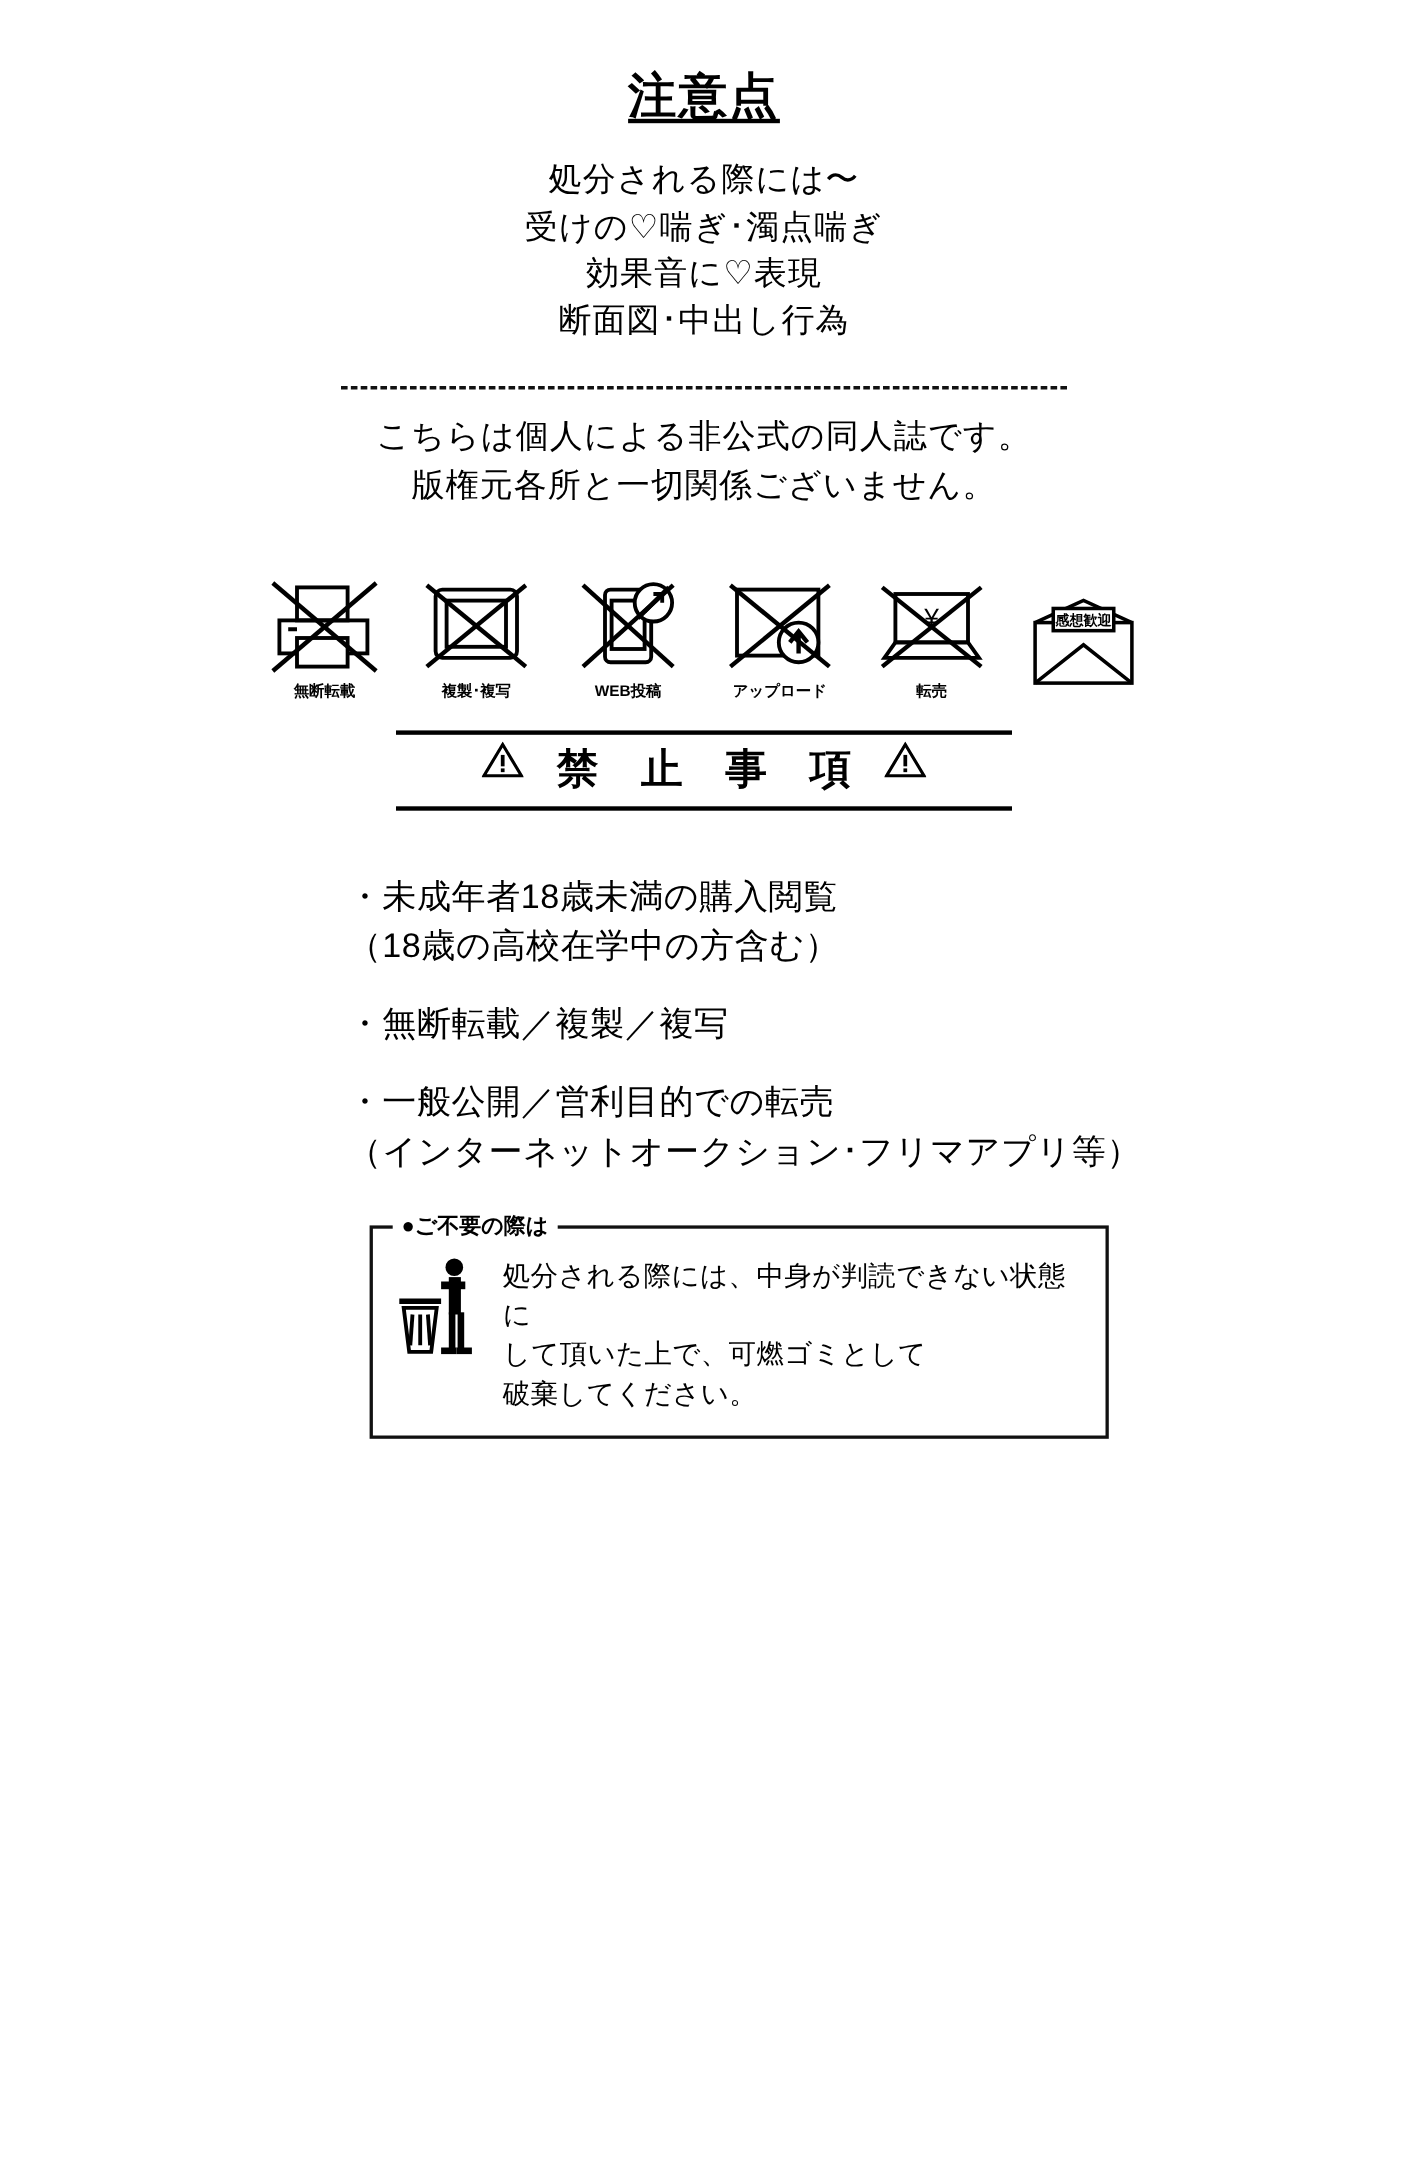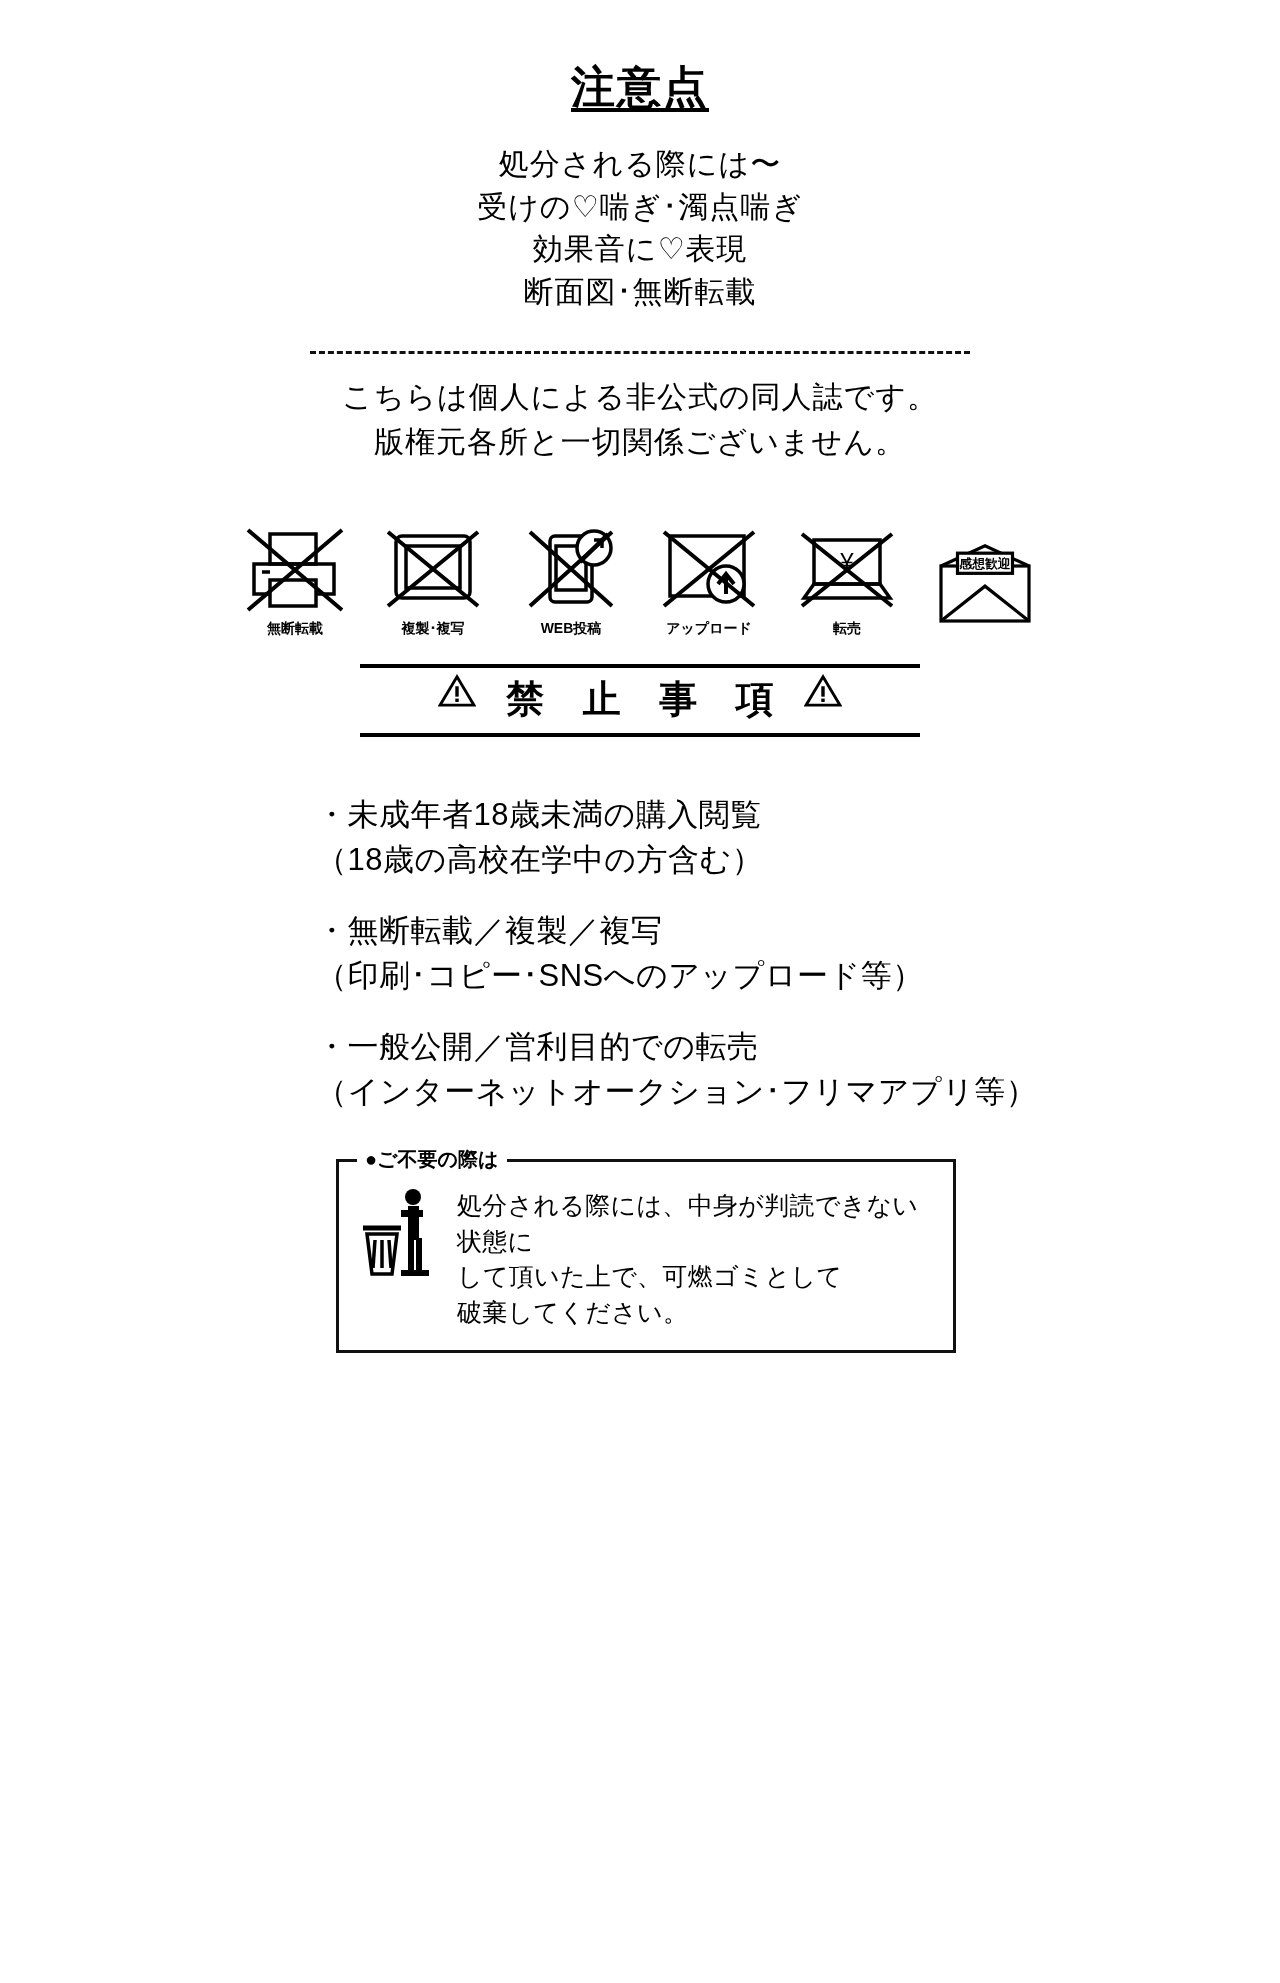--- a/index.html
+++ b/index.html
@@ -118,21 +118,21 @@
     font-size: 31px;
     line-height: 1.45;
     letter-spacing: 0.5px;
   }
   .prohibit-item { margin-bottom: 26px; }
   .prohibit-item .sub { display: block; }
 
   
   .disposal {
     position: relative;
-    width: 620px;
+    width: 672px;
     margin: 44px 0 0 216px;
     border: 3px solid #111;
     box-sizing: border-box;
     padding: 22px 18px 20px 18px;
     display: flex;
     align-items: flex-start;
     gap: 14px;
   }
   .disposal-legend {
     position: absolute;
@@ -157,21 +157,21 @@
 <body>
 
 <div class="page">
 
   <h1 class="doc-title">注意点</h1>
 
   <div class="note-block">
     <span class="note-line">処分される際には〜</span>
     <span class="note-line">受けの♡喘ぎ･濁点喘ぎ</span>
     <span class="note-line">効果音に♡表現</span>
-    <span class="note-line">断面図･無断転載</span>
+    <span class="note-line">断面図･中出し行為</span>
   </div>
 
 
   <hr class="sep">
 
   <div class="disclaimer">
     <span class="note-line">こちらは個人による非公式の同人誌です。</span>
     <span class="note-line">版権元各所と一切関係ございません。</span>
   </div>
 
@@ -272,21 +272,20 @@
     </svg>
   </div>
 
   <div class="prohibit-list">
     <div class="prohibit-item">
       <span class="main">・未成年者18歳未満の購入閲覧</span>
       <span class="sub">（18歳の高校在学中の方含む）</span>
     </div>
     <div class="prohibit-item">
       <span class="main">・無断転載／複製／複写</span>
-      <span class="sub">（印刷･コピー･SNSへのアップロード等）</span>
     </div>
     <div class="prohibit-item">
       <span class="main">・一般公開／営利目的での転売</span>
       <span class="sub">（インターネットオークション･フリマアプリ等）</span>
     </div>
   </div>
 
   <div class="disposal">
     <div class="disposal-legend">●ご不要の際は</div>
     <svg class="disposal-icon" viewBox="0 0 86 96">

